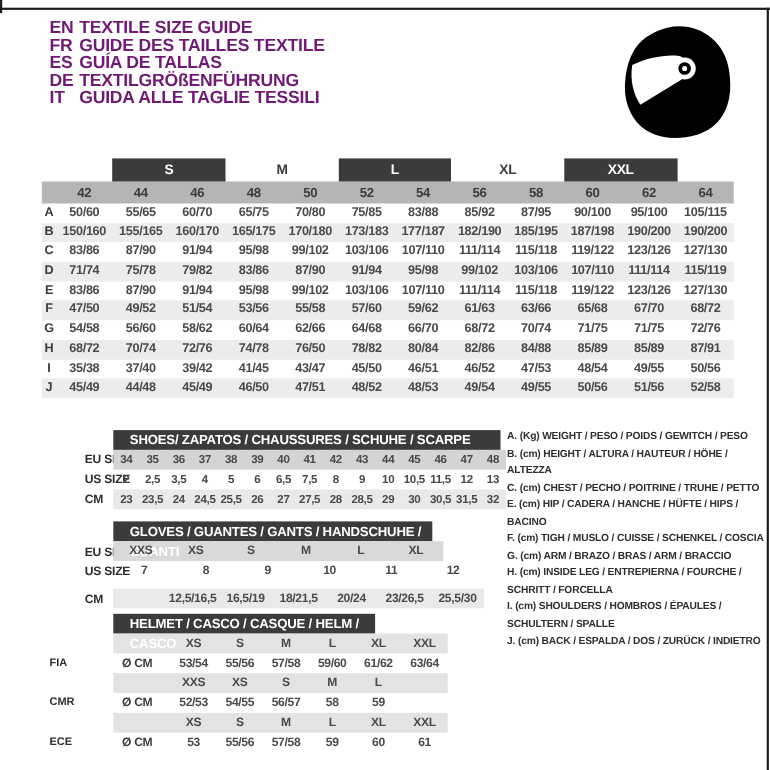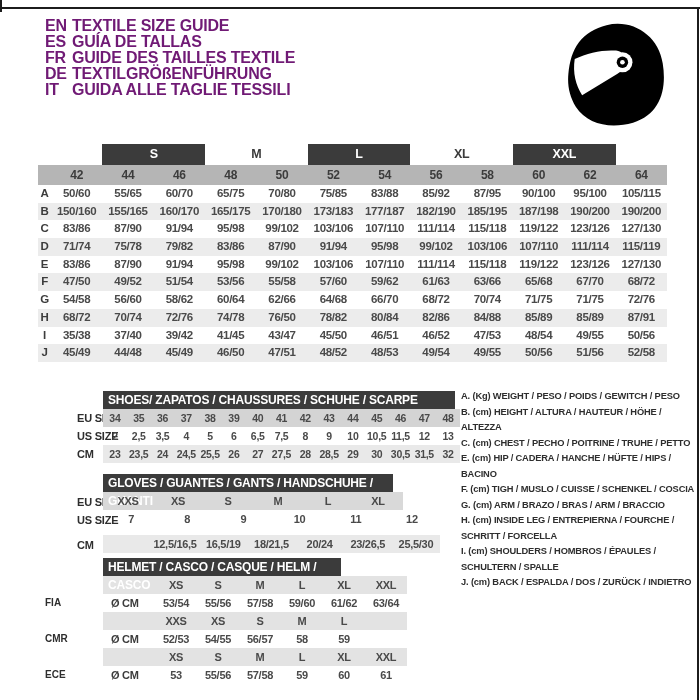--- a/index.html
+++ b/index.html
@@ -28,21 +28,21 @@
   .size-box.dark{background:#3b3b3b;color:#ffffff;}
   .num-row{height:20px;background:#b5b5b5;align-items:center;}
   .num-cell{text-align:center;font-size:12px;line-height:20px;color:#3c3c3c;}
   .mrow{height:17.7px;align-items:center;}
   .mrow.stripe{background:#ececec;}
   .mrow .letter{font-size:11.5px;line-height:17.7px;text-align:center;color:#3c3c3c;}
   .mrow .cell{font-size:11.5px;line-height:17.7px;text-align:center;color:#4a4a4a;}
 
   
   .bar{background:#3b3b3b;color:#fff;font-weight:bold;font-size:12px;line-height:18px;height:18px;
-       padding-left:5px;letter-spacing:-0.2px;box-sizing:border-box;}
+       padding-left:15px;letter-spacing:-0.2px;box-sizing:border-box;}
 
   
   .side-labels{position:absolute;left:45px;font-weight:bold;font-size:11px;letter-spacing:-0.2px;color:#2e2e2e;}
   .side-labels div{height:18px;line-height:18px;padding-left:32px;}
   .shoes-table{position:absolute;left:103px;top:391px;width:357px;font-weight:bold;letter-spacing:-0.3px;}
   .srow{display:grid;grid-template-columns:repeat(15,1fr);height:18px;}
   .srow span{text-align:center;font-size:10.5px;line-height:18px;color:#4a4a4a;}
   .srow.r-eu{background:#d4d4d4;}
   .srow.r-cm{background:#e9e9e9;}
 
@@ -75,26 +75,26 @@
 <div class="border-top"></div>
 <div class="border-right"></div>
 <div class="border-left-tick"></div>
 
 <div class="lang-list">
     <div class="lang-row">
       <span class="lang-code">EN</span>
       <span class="lang-title">TEXTILE SIZE GUIDE</span>
     </div>
     <div class="lang-row">
+      <span class="lang-code">FR</span>
+      <span class="lang-title">GUIDE DES TAILLES TEXTILE</span>
+    </div>
+    <div class="lang-row">
       <span class="lang-code">ES</span>
       <span class="lang-title">GUÍA DE TALLAS</span>
-    </div>
-    <div class="lang-row">
-      <span class="lang-code">FR</span>
-      <span class="lang-title">GUIDE DES TAILLES TEXTILE</span>
     </div>
     <div class="lang-row">
       <span class="lang-code">DE</span>
       <span class="lang-title">TEXTILGRÖßENFÜHRUNG</span>
     </div>
     <div class="lang-row">
       <span class="lang-code">IT</span>
       <span class="lang-title">GUIDA ALLE TAGLIE TESSILI</span>
     </div>
   </div>

